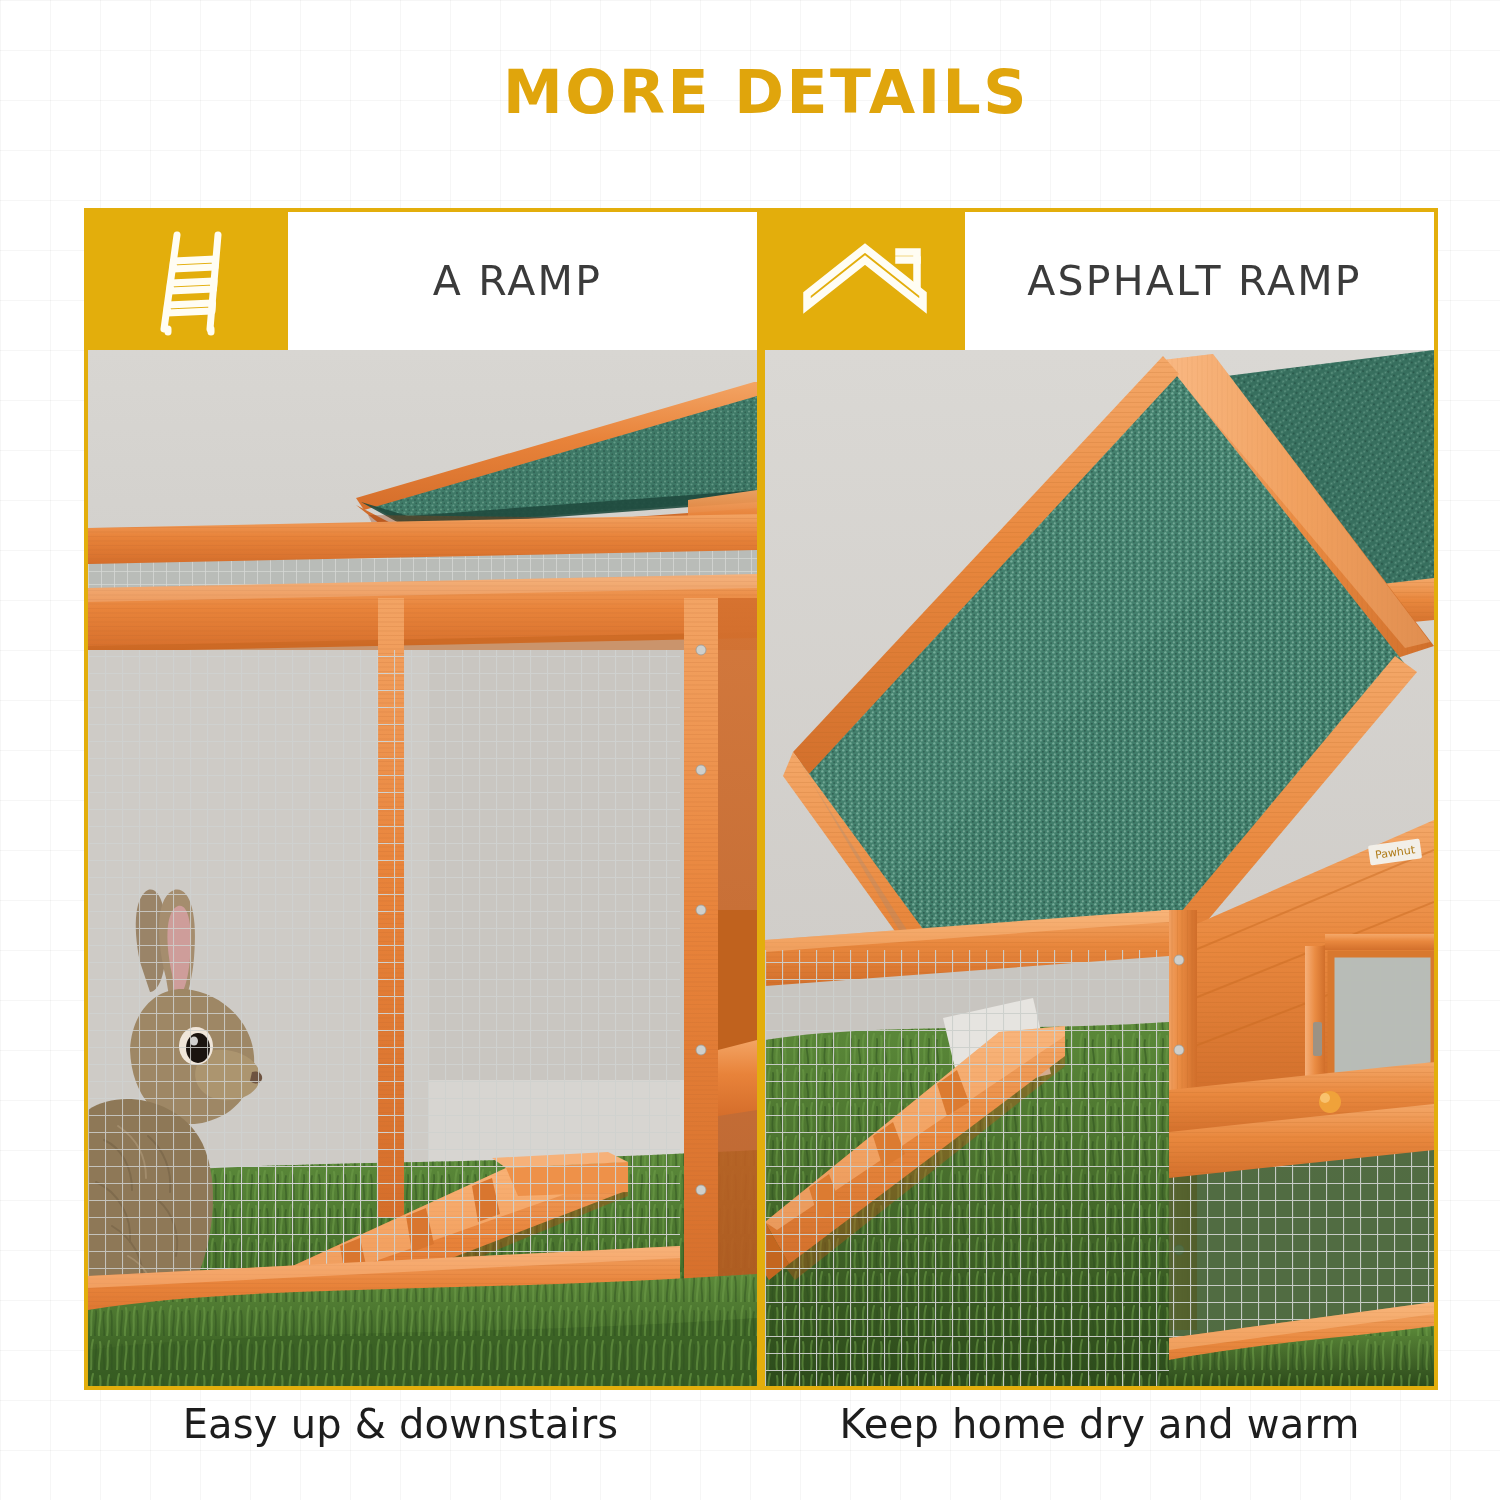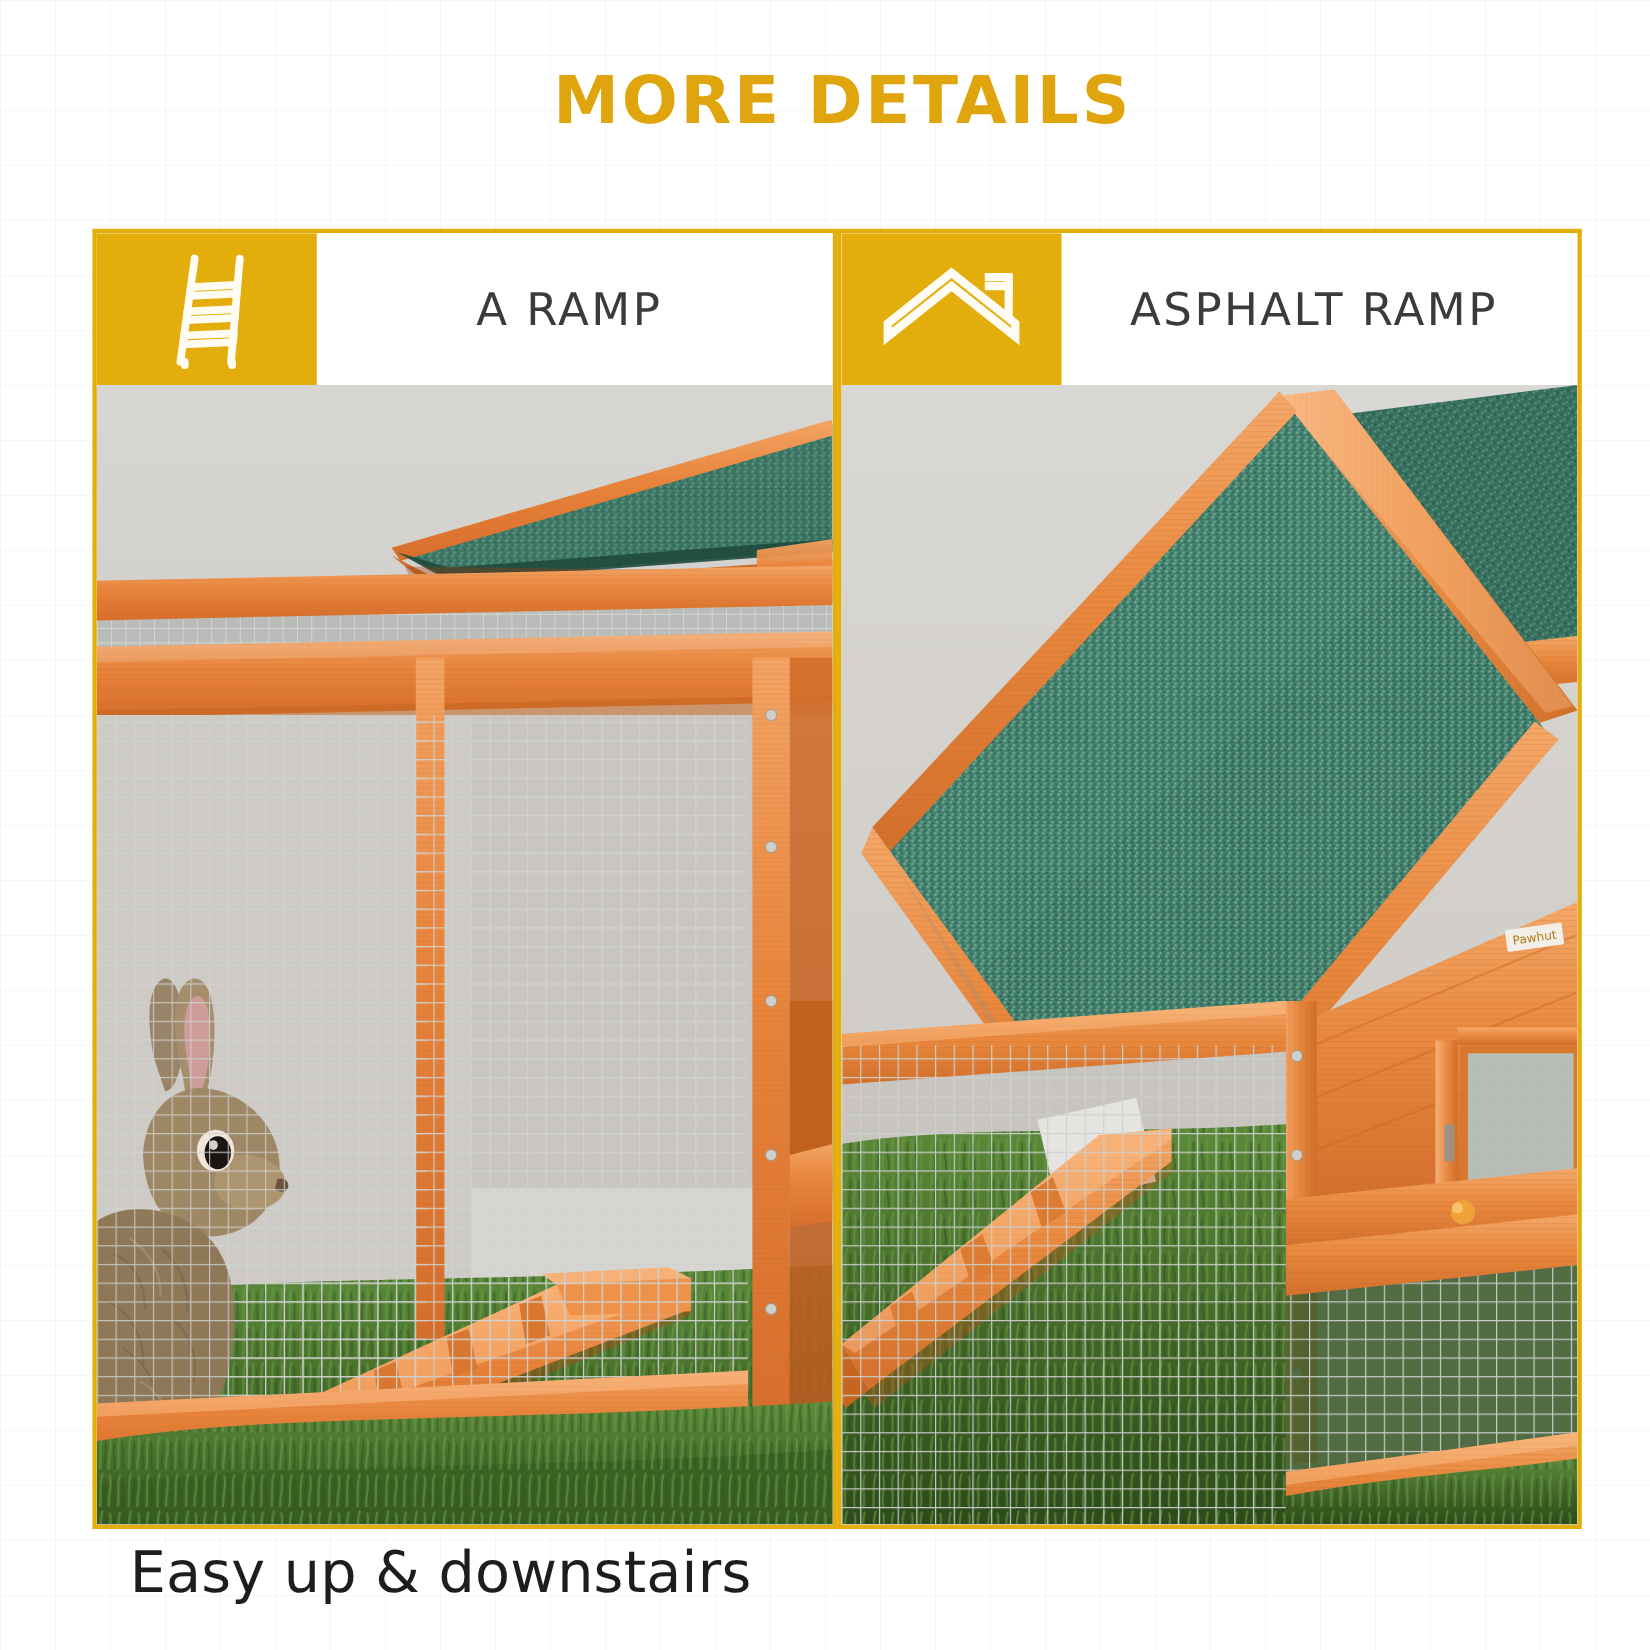--- a/index.html
+++ b/index.html
@@ -98,21 +98,21 @@
     background: #cfcdc9;
   }
   .photo svg { display: block; width: 100%; height: 100%; }
 
   
   .caption {
     position: absolute;
     top: 1404px;
     width: 677px;
     text-align: center;
-    font-size: 52px;
+    font-size: 40px;
     font-weight: normal;
     color: #1d1d1d;
     font-family: "DejaVu Sans", sans-serif;
     line-height: 1;
     letter-spacing: 0.2px;
   }
   .caption.left  { left: 62px; }
   .caption.right { left: 761px; }
 </style>
 </head>
@@ -538,14 +538,15 @@
             <rect x="604" y="492" width="52" height="20" rx="2" fill="#f2efe8" transform="rotate(-8 630 502)"></rect>
             <text x="630" y="506" font-family="DejaVu Sans, sans-serif" font-size="11" fill="#b07c18" text-anchor="middle" transform="rotate(-8 630 502)">Pawhut</text>
           </g>
         </g>
       </svg>
     </div>
   </div>
 
   <div class="caption left">Easy up &amp; downstairs</div>
 
+  <div class="caption right">Keep home dry and warm</div>
 
 </div>
 
 </body></html>

